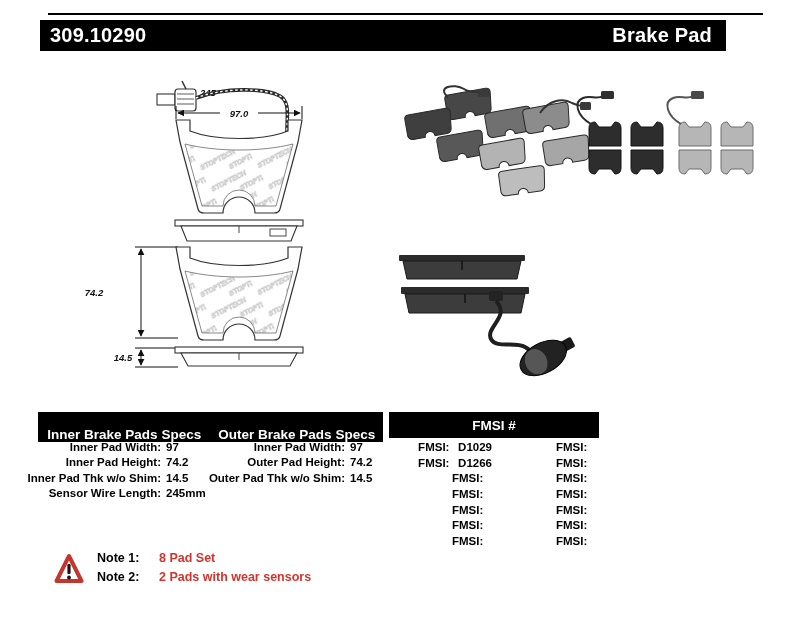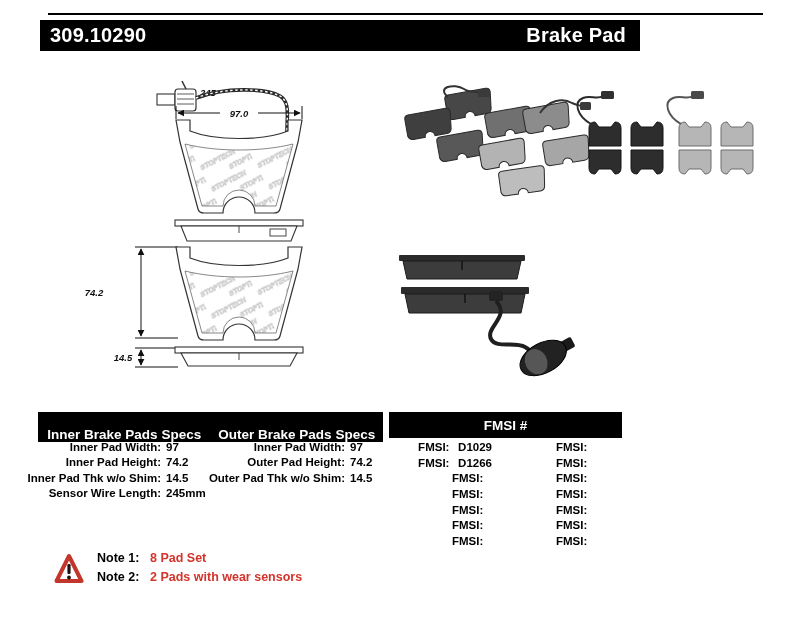--- a/index.html
+++ b/index.html
@@ -1,21 +1,21 @@
 <!DOCTYPE html>
 <html><head>
 <meta charset="utf-8">
 <style>
   html,body{margin:0;padding:0;background:#fff;}
   .page{position:relative;width:800px;height:619px;background:#fff;overflow:hidden;
         font-family:"Liberation Sans",sans-serif;color:#000;}
   .abs{position:absolute;}
   
   .top-rule{left:48px;top:13px;width:715px;height:2px;background:#000;}
-  .title-bar{left:40px;top:20px;width:600px;height:31px;background:#000;color:#fff;
+  .title-bar{left:40px;top:20px;width:686px;height:31px;background:#000;color:#fff;
              display:flex;align-items:center;justify-content:space-between;
              padding:0 14px 0 10px;box-sizing:border-box;}
   .title-bar .t{font-size:20px;font-weight:bold;letter-spacing:.2px;white-space:nowrap;}
   
   .hdr-bar{top:412px;height:26px;background:#000;color:#fff;display:flex;
            align-items:center;justify-content:center;}
   .hdr-bar span{font-size:13.5px;font-weight:bold;white-space:nowrap;}
   .hdr-split{top:412px;height:30px;background:#000;color:#fff;display:flex;align-items:flex-end;}
   .hdr-split .half{flex:1;text-align:center;font-size:13.5px;font-weight:bold;white-space:nowrap;}
   
@@ -28,21 +28,21 @@
   .frow{display:flex;height:15.7px;align-items:flex-start;justify-content:flex-end;}
   .frow .lbl{width:40px;font-size:11.5px;font-weight:bold;white-space:nowrap;}
   .frow .val{font-size:11.5px;font-weight:bold;white-space:nowrap;}
   .rrow{display:flex;height:15.7px;}
   .rrow .lbl{font-size:11.5px;font-weight:bold;white-space:nowrap;}
   .rrow .val{font-size:11.5px;font-weight:bold;margin-left:5px;white-space:nowrap;}
   
   .notes{left:97px;top:551px;}
   .nrow{display:flex;height:18.5px;}
   .nrow .lbl{width:47px;font-size:12.5px;font-weight:bold;white-space:nowrap;}
-  .nrow .val{font-size:12.5px;font-weight:bold;color:#d3342c;margin-left:6px;white-space:nowrap;}
+  .nrow .val{font-size:12.5px;font-weight:bold;color:#d3342c;margin-left:15px;white-space:nowrap;}
   svg{display:block;}
   .dimtxt{font-size:9.5px;font-weight:bold;font-style:italic;fill:#111;
           font-family:"Liberation Sans",sans-serif;}
 </style>
 </head>
 <body>
 
 <div class="page">
 
   <div class="abs top-rule"></div>
@@ -196,21 +196,21 @@
         <ellipse cx="150" cy="114" rx="25" ry="15" fill="#222" stroke="#000" stroke-width="1"></ellipse>
         <ellipse cx="142" cy="114" rx="11" ry="13" fill="#565656"></ellipse>
       </g>
     </g>
   </svg>
 
   <div class="abs hdr-split" style="left:38px;width:345px">
     <div class="half">Inner Brake Pads Specs</div>
     <div class="half">Outer Brake Pads Specs</div>
   </div>
-  <div class="abs hdr-bar" style="left:389px;width:233px">
+  <div class="abs hdr-bar" style="left:389px;width:210px">
     <span>FMSI #</span>
   </div>
 
   <div class="abs speccol" style="left:20px;width:141px">
     <div class="srow">
       <span class="lbl">Inner Pad Width:</span>
       <span class="val">97</span>
     </div>
     <div class="srow">
       <span class="lbl">Inner Pad Height:</span>

